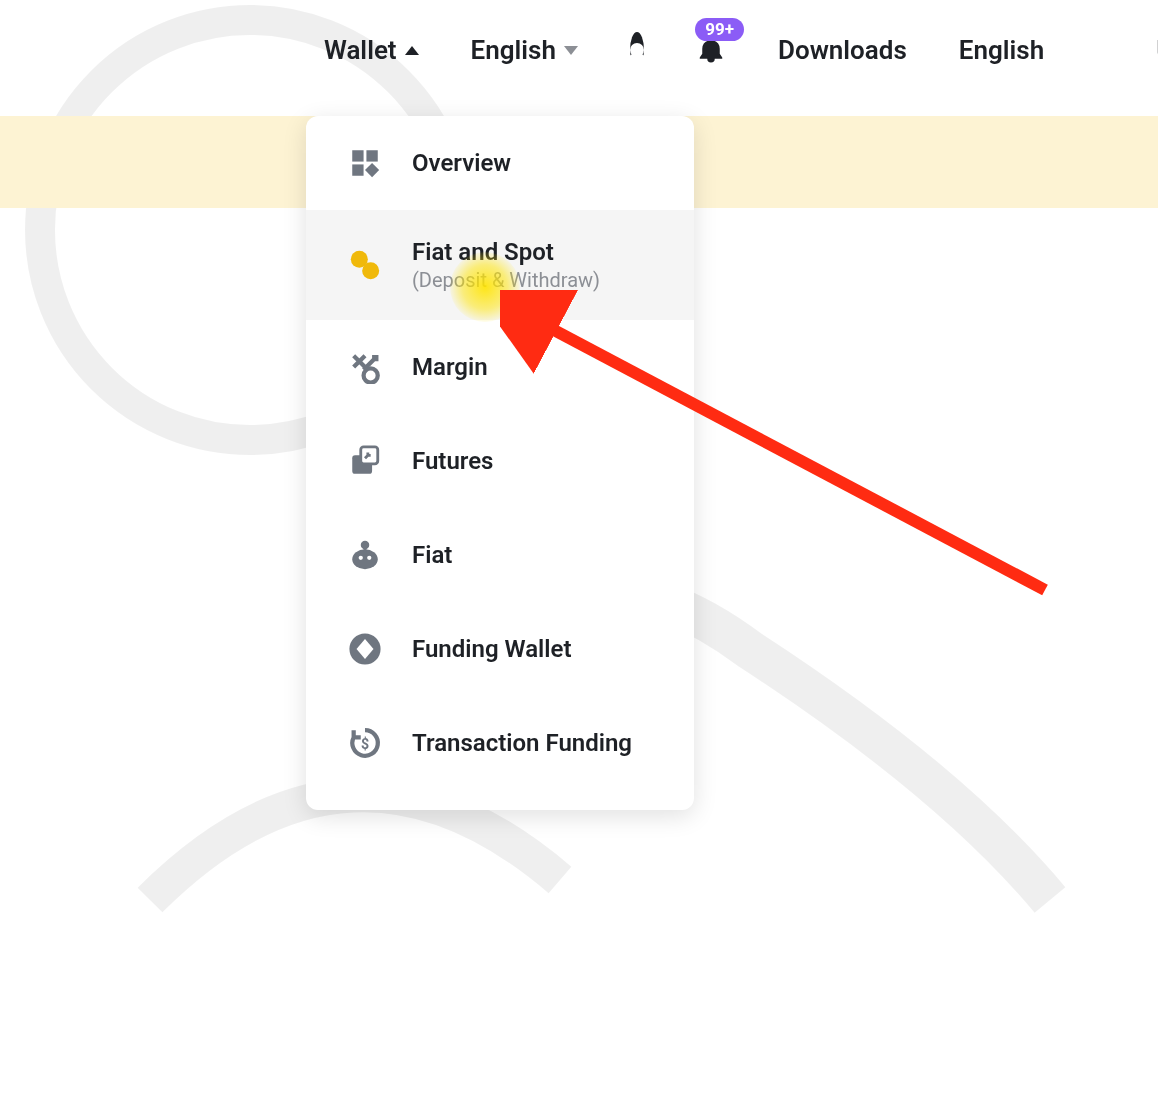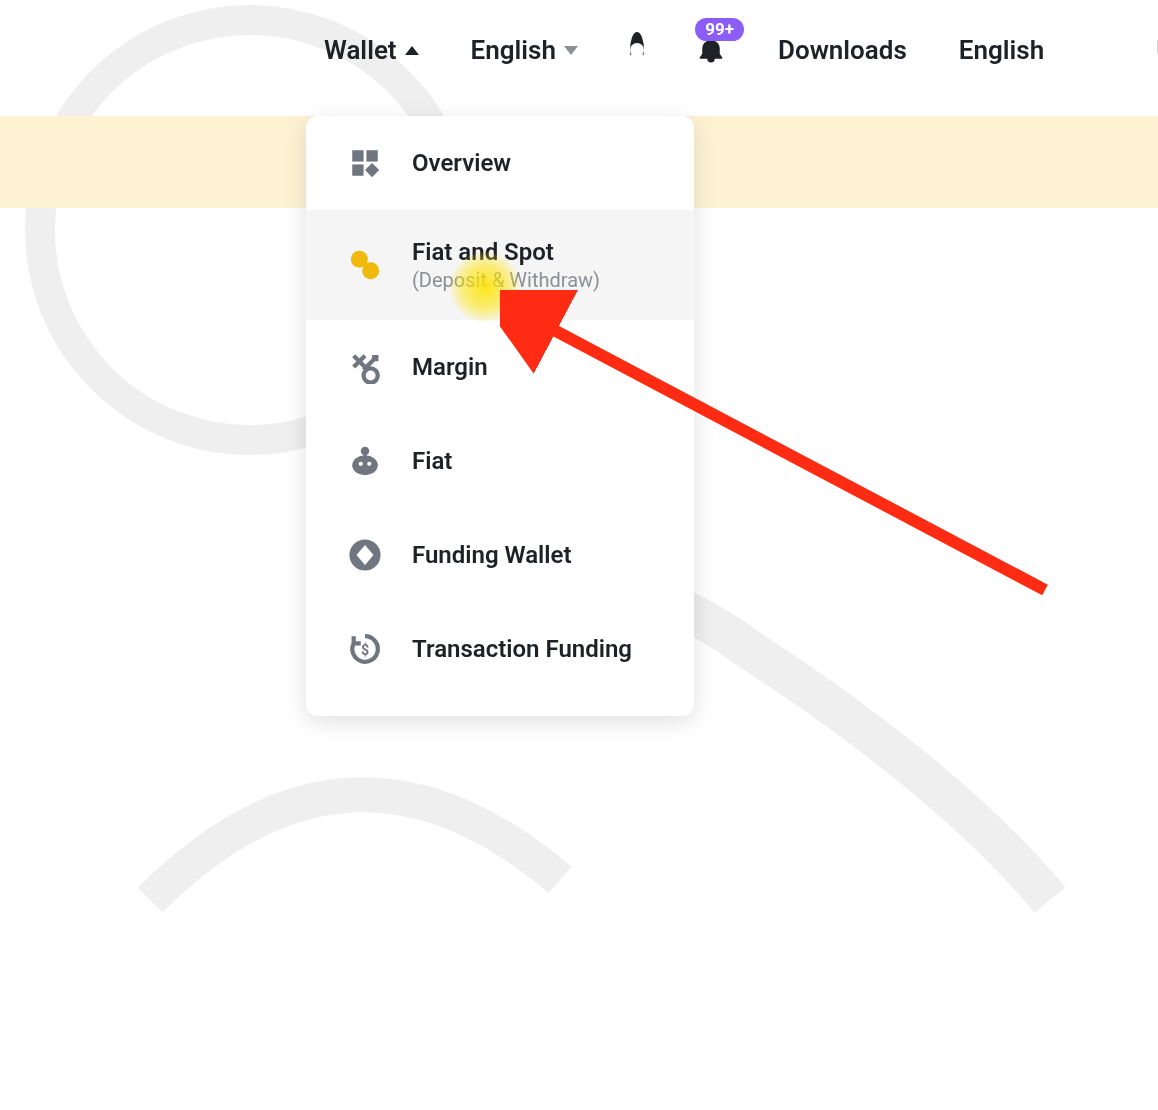--- a/index.html
+++ b/index.html
@@ -238,20 +238,32 @@
           <path d="M4 4 L12 12 M4 12 L12 4" stroke="#6f7680" stroke-width="3" fill="none"></path>
           <path d="M11 14 L20 5 M17 5 h3 v3" stroke="#6f7680" stroke-width="3" fill="none"></path>
           <circle cx="16" cy="18" r="5" fill="none" stroke="#6f7680" stroke-width="3"></circle>
         </svg>
     </span>
     <div class="texts">
       <span>Margin</span>
     </div>
   </div>
 
+  <div class="dd-item">
+    <span class="icon">
+      <svg viewBox="0 0 24 24" width="34" height="34">
+          <rect x="3" y="8" width="14" height="13" rx="2"></rect>
+          <rect x="9" y="2" width="12" height="12" rx="2" fill="#fff" stroke="#6f7680" stroke-width="2"></rect>
+          <path d="M12 10 l3-3 m0 0 h-2 m2 0 v2" stroke="#6f7680" stroke-width="2" fill="none"></path>
+        </svg>
+    </span>
+    <div class="texts">
+      <span>Futures</span>
+    </div>
+  </div>
 
   <div class="dd-item">
     <span class="icon">
       <svg viewBox="0 0 24 24" width="34" height="34">
           <ellipse cx="12" cy="15" rx="9" ry="7"></ellipse>
           <circle cx="12" cy="5" r="3"></circle>
           <rect x="11" y="6" width="2" height="4"></rect>
           <circle cx="9" cy="14" r="1.5" fill="#fff"></circle>
           <circle cx="15" cy="14" r="1.5" fill="#fff"></circle>
         </svg>

